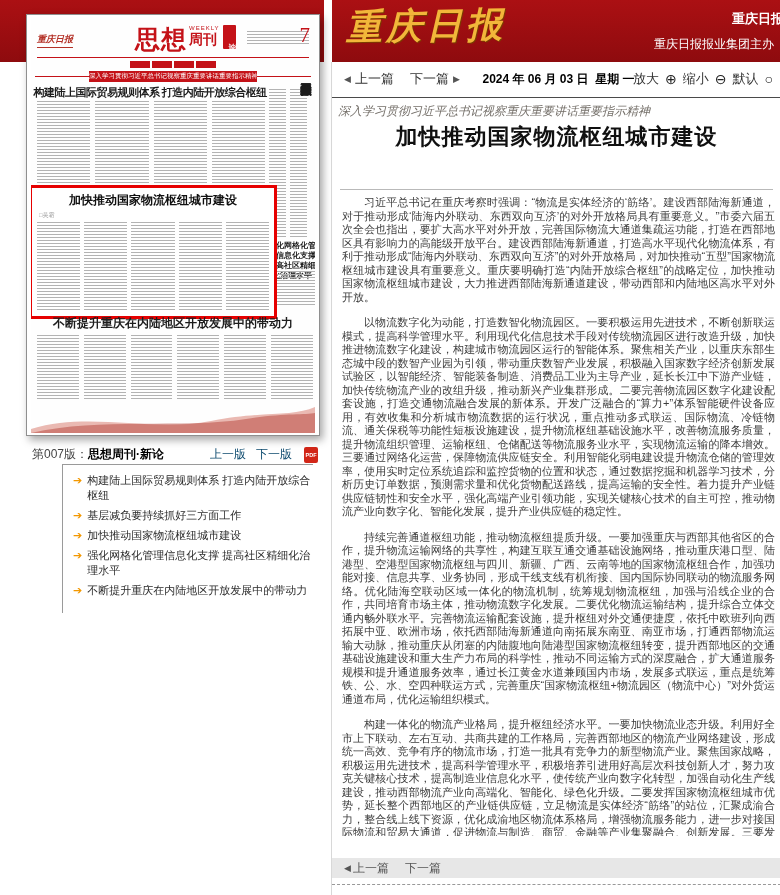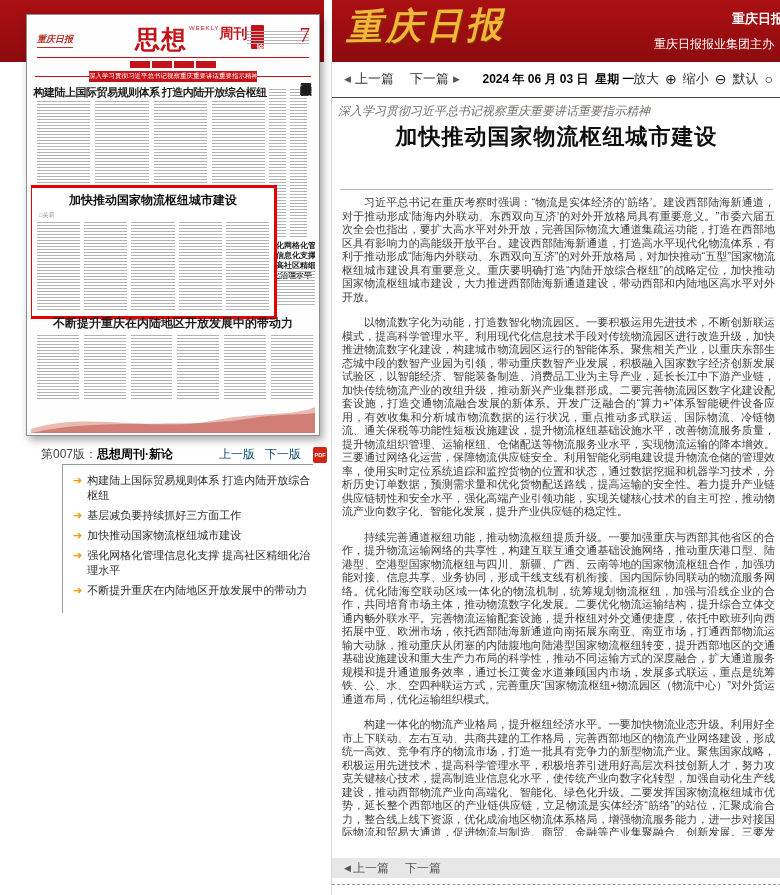--- a/index.html
+++ b/index.html
@@ -18,21 +18,21 @@
 
   
   .thumb{position:absolute;left:26px;top:14px;width:292px;height:420px;background:#fff;
          border:1px solid #8f8f8f;box-shadow:3px 4px 8px rgba(0,0,0,.35);z-index:5;}
   .paper{position:absolute;left:4px;top:2px;right:4px;bottom:2px;background:#fefefe;overflow:hidden;}
   .ncol{background:repeating-linear-gradient(to bottom,#b3b3b3 0,#b3b3b3 1px,transparent 1px,transparent 3px);}
   .mh-logo{position:absolute;left:6px;top:16px;font-family:"Liberation Serif",serif;font-weight:bold;
            font-style:italic;font-size:9px;color:#b43228;border-bottom:1px solid #b43228;padding-bottom:1px;}
   .mh-title{position:absolute;left:104px;top:6px;display:flex;align-items:flex-start;}
   .mh-big{font-family:"Liberation Serif",serif;font-weight:bold;font-size:25px;color:#c41218;letter-spacing:1px;}
-  .mh-sub{display:flex;flex-direction:row;margin:2px 0 0 2px;}
+  .mh-sub{display:flex;flex-direction:column;margin:2px 0 0 2px;}
   .mh-weekly{font-size:6px;color:#c41218;letter-spacing:1px;}
   .mh-zhoukan{font-family:"Liberation Serif",serif;font-weight:bold;font-size:14px;color:#c41218;}
   .mh-stamp{width:13px;height:24px;background:#c41218;color:#fff;font-size:8px;line-height:1.1;
             writing-mode:vertical-rl;text-align:center;margin:2px 0 0 3px;border-radius:1px;}
   .mh-meta{position:absolute;left:216px;top:14px;width:62px;height:15px;}
   .mh-pagenum{position:absolute;right:5px;top:6px;font-family:"Liberation Serif",serif;
               font-size:21px;color:#c41218;}
   .mh-rule{position:absolute;left:6px;right:6px;top:40px;height:1px;background:#c41218;}
   .tabs{position:absolute;left:0;right:0;top:44px;display:flex;justify-content:center;gap:2px;}
   .tab-box{width:20px;height:7px;background:#c41218;}
@@ -58,21 +58,21 @@
   .rb-byline{font-size:6px;color:#999;margin:2px 0 2px 2px;}
   .redbox-cols{display:flex;gap:4px;height:88px;margin-top:2px;}
   .redbox-cols>div{flex:1;}
   .headline3{position:absolute;left:8px;right:8px;top:298px;text-align:center;white-space:nowrap;
              font-family:"Liberation Serif",serif;font-weight:bold;font-size:12px;color:#1d1d1d;}
   .cols-bottom{position:absolute;left:6px;top:318px;width:276px;height:66px;display:flex;gap:5px;}
   .cols-bottom>div{flex:1;}
   .wave{position:absolute;left:0;right:0;bottom:0;height:30px;}
 
   
-  .edition-row{position:absolute;left:41px;top:446px;width:286px;display:flex;align-items:center;font-size:12px;justify-content:space-between;}
+  .edition-row{position:absolute;left:32px;top:446px;width:286px;display:flex;align-items:center;font-size:12px;justify-content:space-between;}
   .edition-label{color:#444;}
   .edition-name{font-weight:bold;color:#000;}
   .edition-spacer{flex:1;}
   .pagelink{color:#0c4a6e;margin-left:10px;cursor:pointer;}
   .pdf-icon{width:14px;height:16px;background:#d22618;color:#fff;font-size:5.5px;font-weight:bold;
             display:flex;align-items:center;justify-content:center;margin-left:12px;border-radius:2px;cursor:pointer;}
   .article-list{position:absolute;left:62px;top:464px;width:240px;border-top:1px solid #9a9a9a;
                 border-left:1px solid #9a9a9a;padding:8px 0 10px 10px;}
   .list-item{display:flex;align-items:flex-start;margin-bottom:5px;cursor:pointer;}
   .bullet{color:#f39800;font-size:11px;line-height:15px;margin-right:5px;flex:none;}

